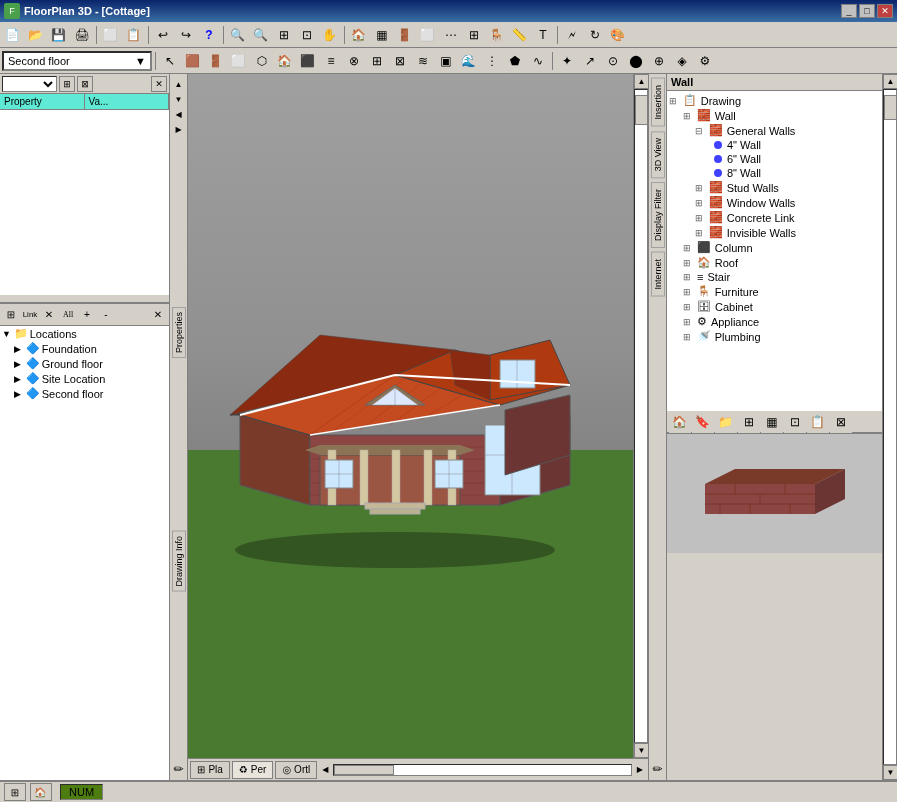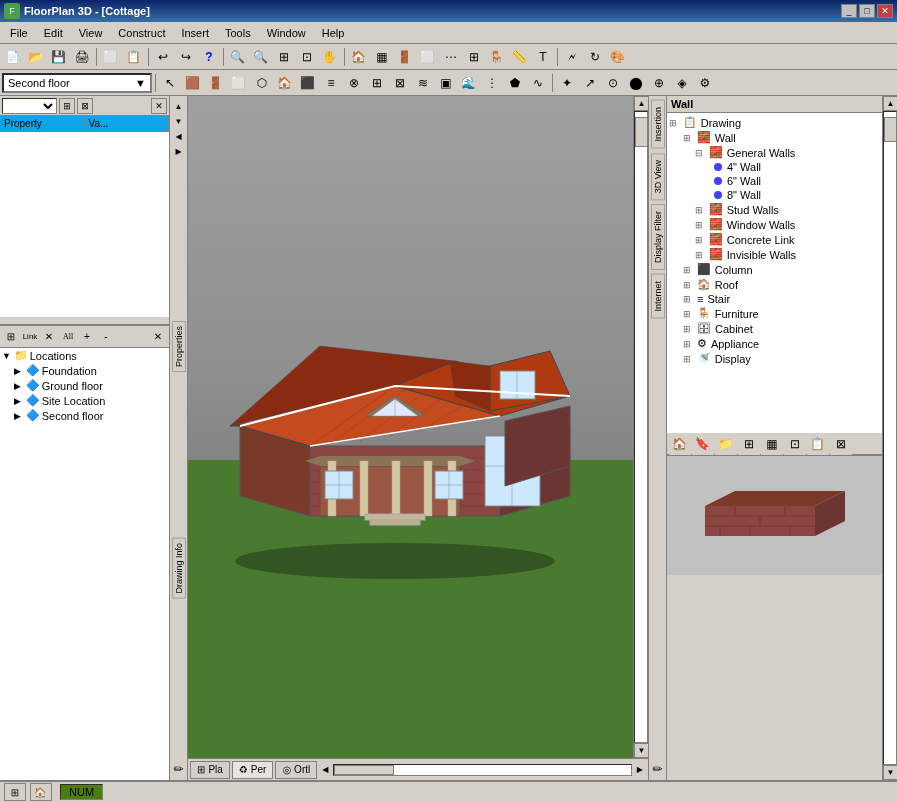--- a/index.html
+++ b/index.html
@@ -28,21 +28,21 @@
     .app-window { width: 897px; height: 802px; display: flex; flex-direction: column; }
     .main-area { display: flex; flex: 1; overflow: hidden; }
     
     
     .left-panel { width: 170px; background: #d4d0c8; border-right: 1px solid #808080; display: flex; flex-direction: column; }
     .left-panel-top { height: 230px; border-bottom: 2px solid #808080; overflow: hidden; }
     .prop-header { background: #d4d0c8; border-bottom: 1px solid #808080; height: 20px; display: flex; align-items: center; padding: 0 2px; gap: 2px; }
     .prop-dropdown { width: 55px; height: 16px; background: white; border: 1px inset #808080; font-size: 9px; }
     .prop-btn { width: 16px; height: 16px; background: #d4d0c8; border: 1px solid #808080; font-size: 9px; cursor: pointer; display: flex; align-items: center; justify-content: center; }
     .prop-close { margin-left: auto; }
-    .prop-table-header { display: flex; background: #0ea5e9; border-bottom: 1px solid #808080; justify-content: space-between; }
+    .prop-table-header { display: flex; background: #5eead4; border-bottom: 1px solid #808080; justify-content: space-between; }
     .prop-col { flex: 1; padding: 2px 4px; font-size: 10px; border-right: 1px solid #808080; }
     .prop-table-body { background: white; height: 185px; }
     .tree-toolbar { height: 22px; background: #d4d0c8; border-bottom: 1px solid #808080; display: flex; align-items: center; padding: 0 2px; gap: 1px; }
     .tree-btn { width: 18px; height: 18px; background: #d4d0c8; border: 1px solid transparent; cursor: pointer; display: flex; align-items: center; justify-content: center; font-size: 10px; }
     .tree-body { flex: 1; background: white; overflow: auto; }
     .tree-item { display: flex; align-items: center; gap: 2px; padding: 1px 2px; cursor: pointer; }
     .tree-expand { width: 10px; font-size: 9px; }
     .tree-icon { font-size: 11px; }
     .tree-label { font-size: 11px; }
 
@@ -85,30 +85,20 @@
       <div class="title-bar-icon">F</div>
       <span class="title-bar-text">FloorPlan 3D - [Cottage]</span>
     </div>
     <div class="title-bar-controls">
       <div class="title-btn">_</div>
       <div class="title-btn">□</div>
       <div class="title-btn close">✕</div>
     </div>
   </div>
 
-  <div class="menu-bar">
-    <div class="menu-item">File</div>
-    <div class="menu-item">Edit</div>
-    <div class="menu-item">View</div>
-    <div class="menu-item">Construct</div>
-    <div class="menu-item">Insert</div>
-    <div class="menu-item">Tools</div>
-    <div class="menu-item">Window</div>
-    <div class="menu-item">Help</div>
-  </div>
 
   <div class="toolbar">
     <div class="tb-btn">📄</div>
     <div class="tb-btn">📂</div>
     <div class="tb-btn">💾</div>
     <div class="tb-btn">🖨</div>
     <div class="tb-sep"></div>
     <div class="tb-btn">⬜</div>
     <div class="tb-btn">📋</div>
     <div class="tb-sep"></div>
@@ -459,21 +449,21 @@
 
         <div class="obj-item" style="padding-left:14px;">
           <span class="obj-expand">⊞</span>
           <span style="font-size:11px;margin-right:2px;">⚙</span>
           <span class="obj-label">Appliance</span>
         </div>
 
         <div class="obj-item" style="padding-left:14px;">
           <span class="obj-expand">⊞</span>
           <span style="font-size:11px;margin-right:2px;">🚿</span>
-          <span class="obj-label">Display</span>
+          <span class="obj-label">Plumbing</span>
         </div>
       </div>
 
       <div class="obj-preview-toolbar">
         <div class="tb-btn">🏠</div>
         <div class="tb-btn">🔖</div>
         <div class="tb-btn">📁</div>
         <div class="tb-btn">⊞</div>
         <div class="tb-btn">▦</div>
         <div class="tb-btn">⊡</div>

